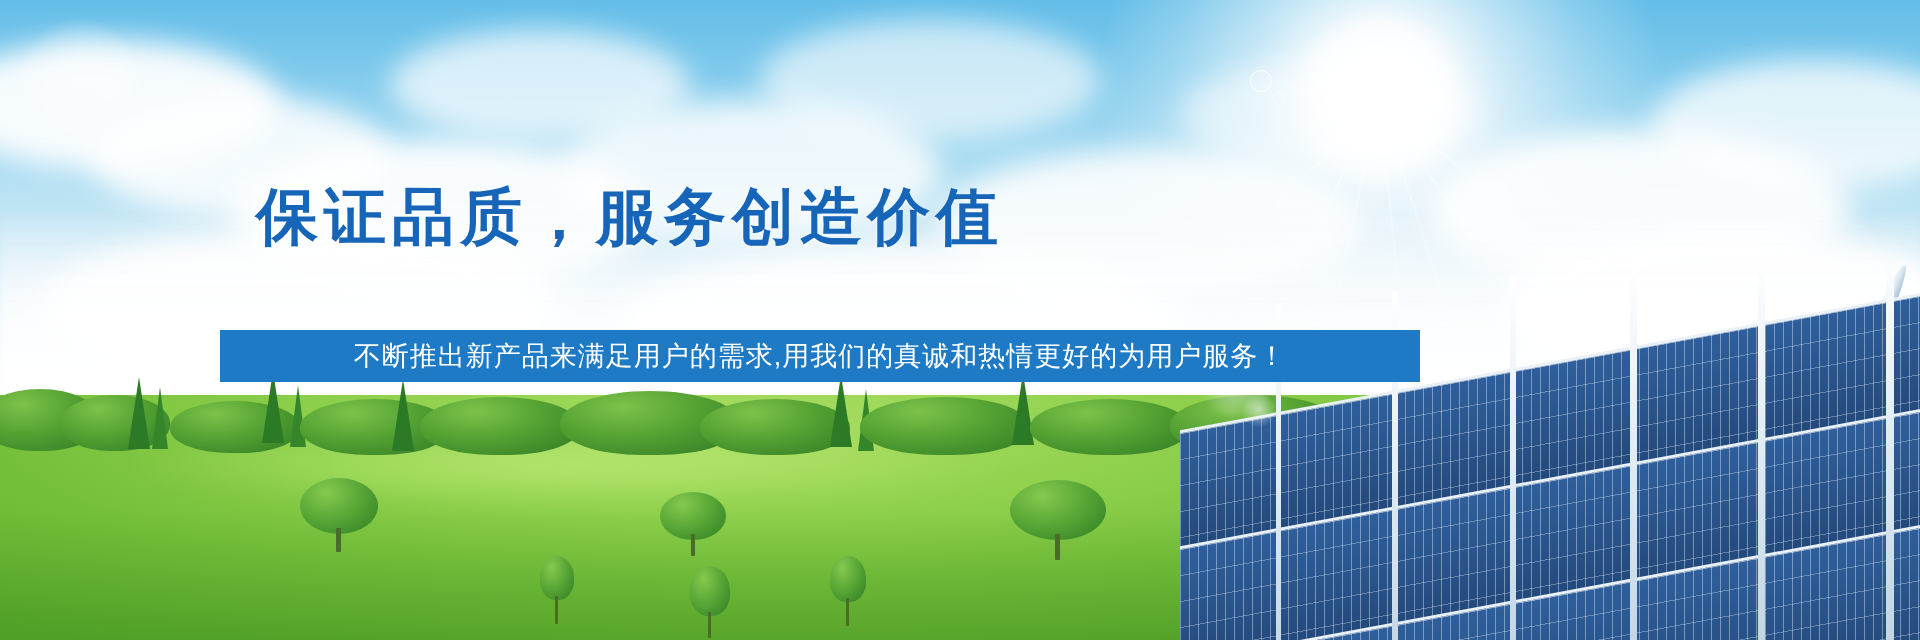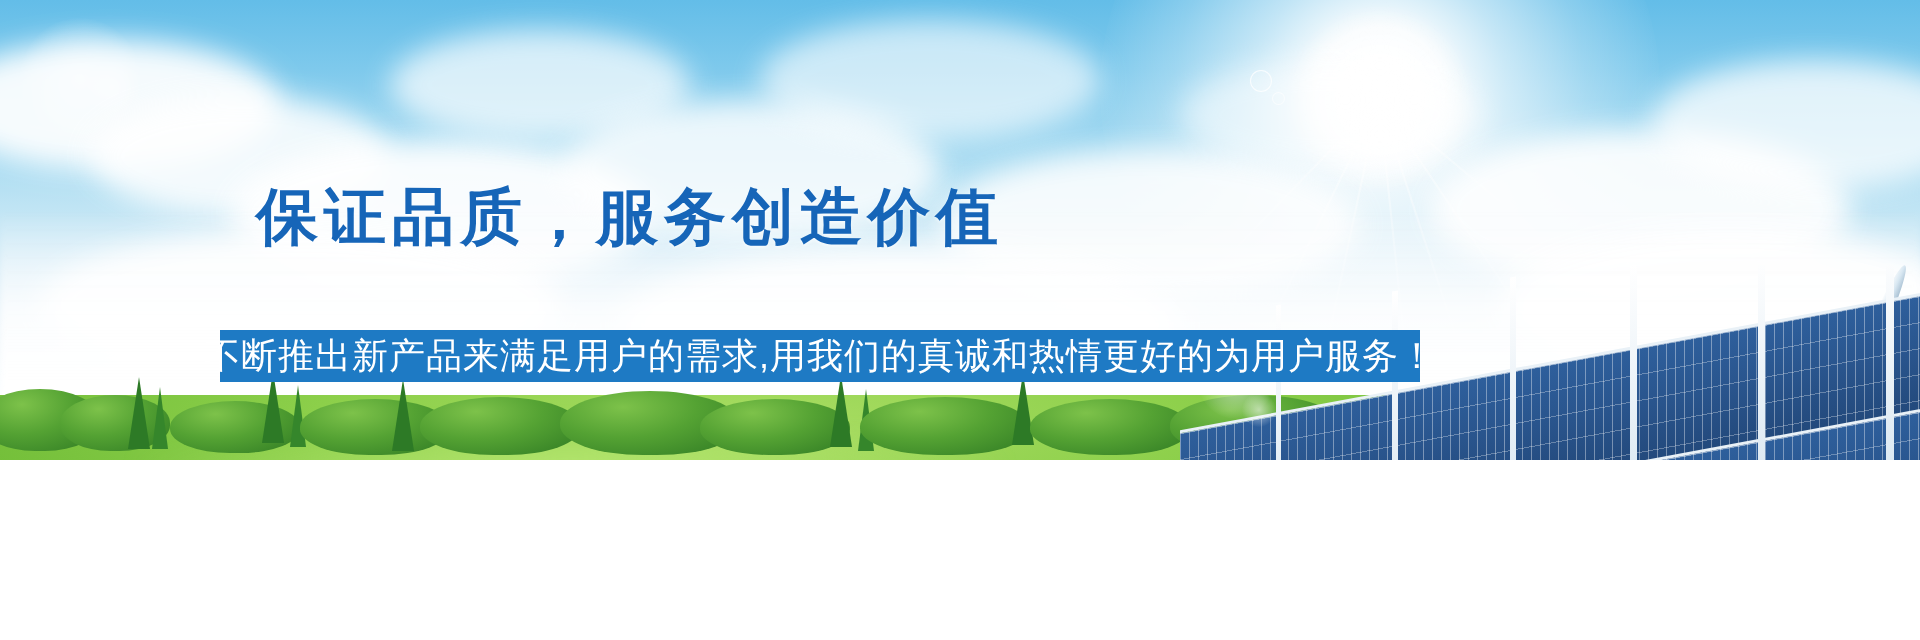--- a/index.html
+++ b/index.html
@@ -5,21 +5,21 @@
   html, body {
     margin: 0;
     padding: 0;
     background: #ffffff;
   }
   * { box-sizing: border-box; }
 
   #banner {
     position: relative;
     width: 1920px;
-    height: 460px;
+    height: 640px;
     overflow: hidden;
     font-family: "Liberation Sans", "DejaVu Sans", sans-serif;
     background: #8fd0ef;
   }
 
   
   .sky {
     position: absolute;
     left: 0; top: 0;
     width: 1920px; height: 430px;
@@ -176,21 +176,21 @@
     position: absolute;
     left: 220px; top: 330px;
     width: 1200px; height: 52px;
     background: #1e7ac4;
     display: flex;
     align-items: center;
     justify-content: center;
   }
   .sub-text {
     color: #ffffff;
-    font-size: 36px;
+    font-size: 27px;
     letter-spacing: 1px;
     white-space: nowrap;
     font-weight: normal;
   }
 
   
   .turbine { position: absolute; }
   .turbine .mast {
     position: absolute;
     left: 50%;

